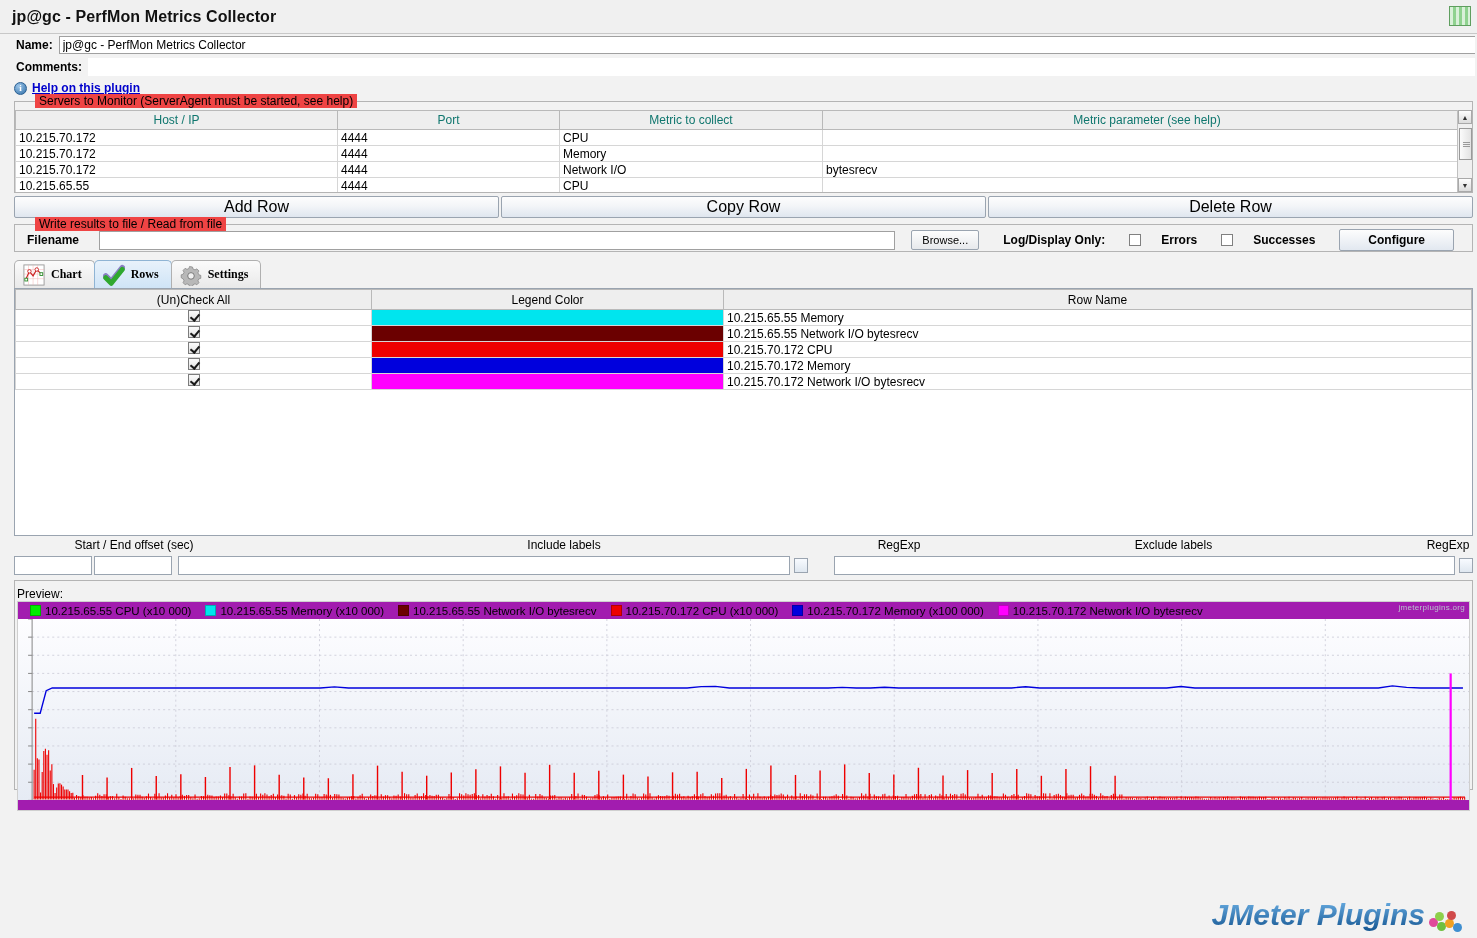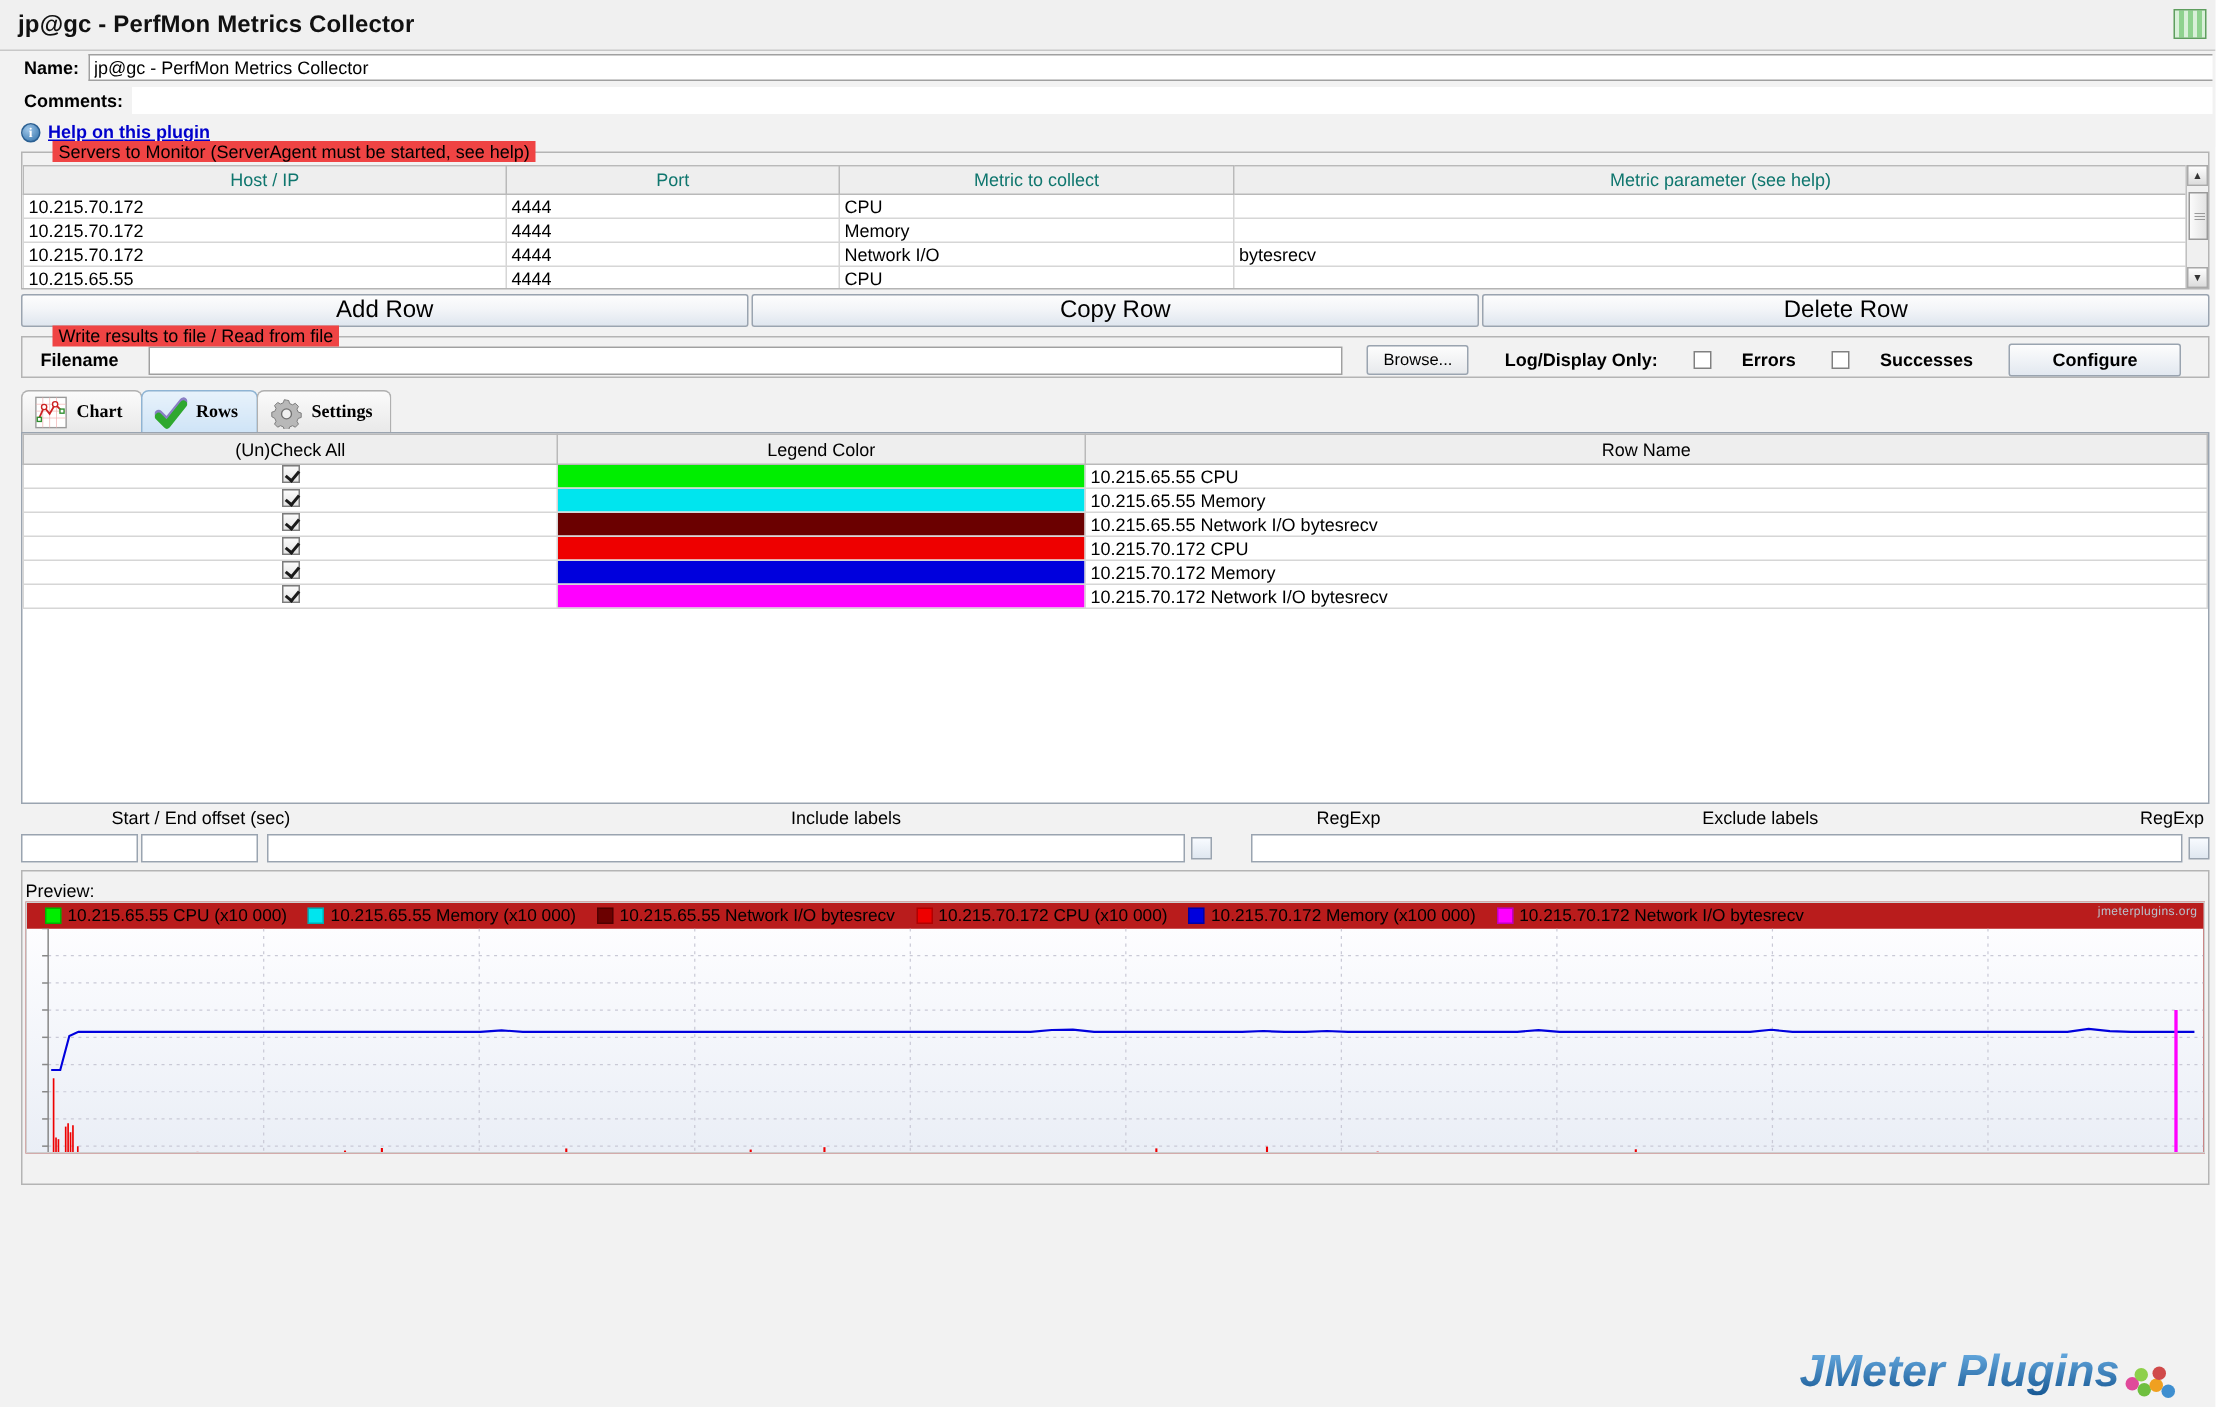--- a/index.html
+++ b/index.html
@@ -206,35 +206,35 @@
   .filter-head .fh { text-align:center; }
   .filter-row { display:flex; align-items:center; height:22px; margin: 0 4px 0 14px; gap:2px;}
   .f-in { height:19px; background:#fff; border:1px solid #9aa4b0; font-size:12px; padding: 0 3px;}
   .f-cb {
     width:14px; height:15px; background: linear-gradient(#f8fbff,#dfe7f0);
     border: 1px solid #9aa4b0;
   }
 
   
   .preview-titled { margin: 4px 4px 0 14px; border:1px solid #b4b4b4; position:relative; padding: 6px 2px 2px 2px; height: 210px;}
-  .chart-box { background:#b91c1c; border:1px solid #cfcfcf; height: 168px; position:relative; overflow:hidden;}
+  .chart-box { background:#a21caf; border:1px solid #cfcfcf; height: 210px; position:relative; overflow:hidden;}
   .chart-legend {
     display:flex; align-items:center; gap:0; height:17px;
     padding-left: 12px; font-size:11.5px; white-space:nowrap; position:relative;
   }
   .lg-item { display:flex; align-items:center; margin-right:14px;}
   .lg-sw { width:11px; height:11px; margin-right:4px; border:1px solid rgba(0,0,0,.25); flex:none;}
   .wm {
     position:absolute; right:4px; top:1px; font-size:8px; color:#b9c3cd;
     font-family:"Liberation Sans",sans-serif; letter-spacing:.3px;
   }
   .plot { position:absolute; left:0; right:0; top:17px; bottom:0; }
 
   
-  .logo-area { position:absolute; right:16px; bottom:0; width:330px; height:52px; }
+  .logo-area { position:absolute; right:4px; bottom:0; width:330px; height:52px; }
   .logo-text {
     position:absolute; right:48px; bottom:6px;
     font-size: 30px; font-weight: bold; font-style: italic;
     background: linear-gradient(#6fb3e8, #12538f);
     -webkit-background-clip: text; background-clip: text; color: transparent;
     font-family:"Liberation Sans", sans-serif;
     white-space:nowrap;
   }
   .logo-balls { position:absolute; right:6px; bottom:4px; width:40px; height:26px;}
   .ball { position:absolute; width:9px; height:9px; border-radius:50%; }
@@ -379,27 +379,20 @@
           <col>
         </colgroup>
       <thead>
         <tr>
           <th>(Un)Check All</th>
           <th>Legend Color</th>
           <th>Row Name</th>
         </tr>
       </thead>
       <tbody id="rows-body">
-          <tr>
-            <td style="text-align: center;"><span class="chk"></span></td>
-            <td style="padding: 0px;">
-              <span class="swatch" style="background: rgb(0, 238, 0);"></span>
-            </td>
-            <td>10.215.65.55 CPU</td>
-          </tr>
           <tr>
             <td style="text-align: center;"><span class="chk"></span></td>
             <td style="padding: 0px;">
               <span class="swatch" style="background: rgb(0, 229, 238);"></span>
             </td>
             <td>10.215.65.55 Memory</td>
           </tr>
           <tr>
             <td style="text-align: center;"><span class="chk"></span></td>
             <td style="padding: 0px;">

